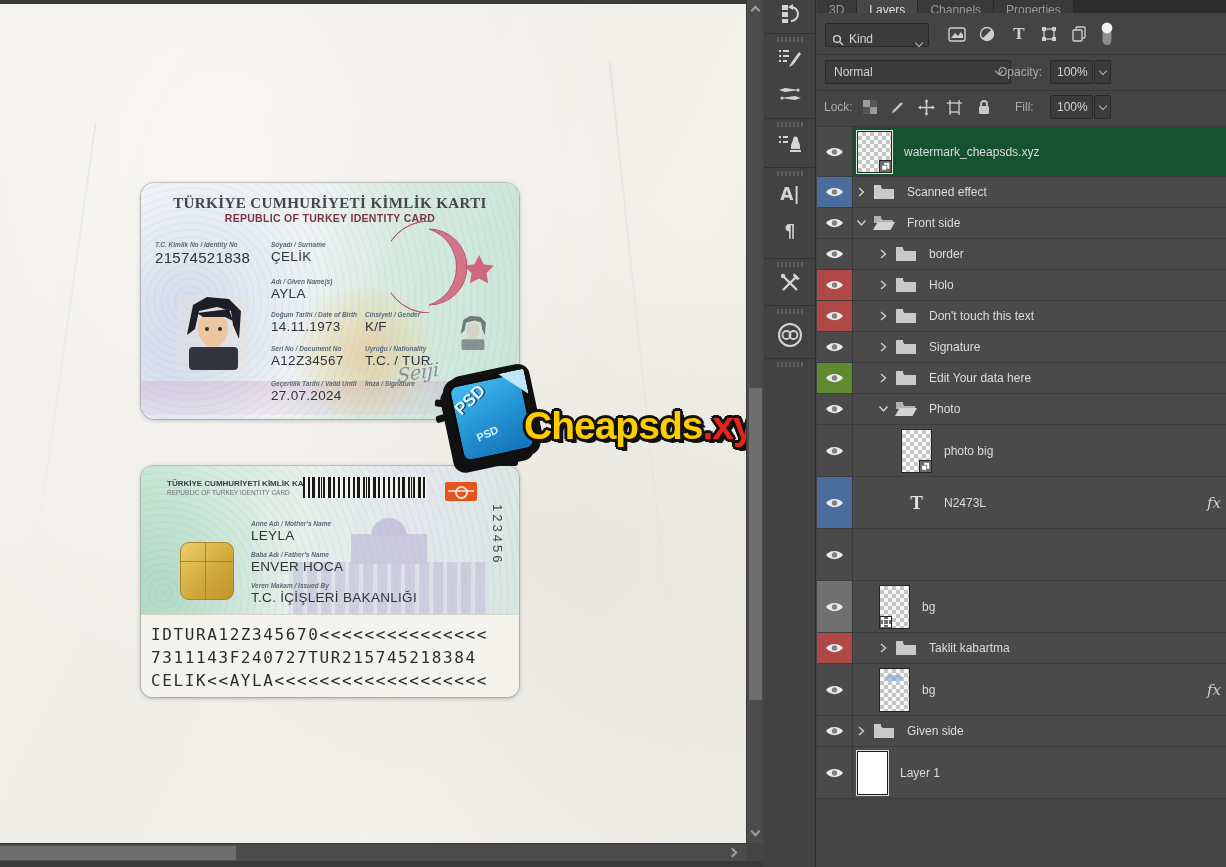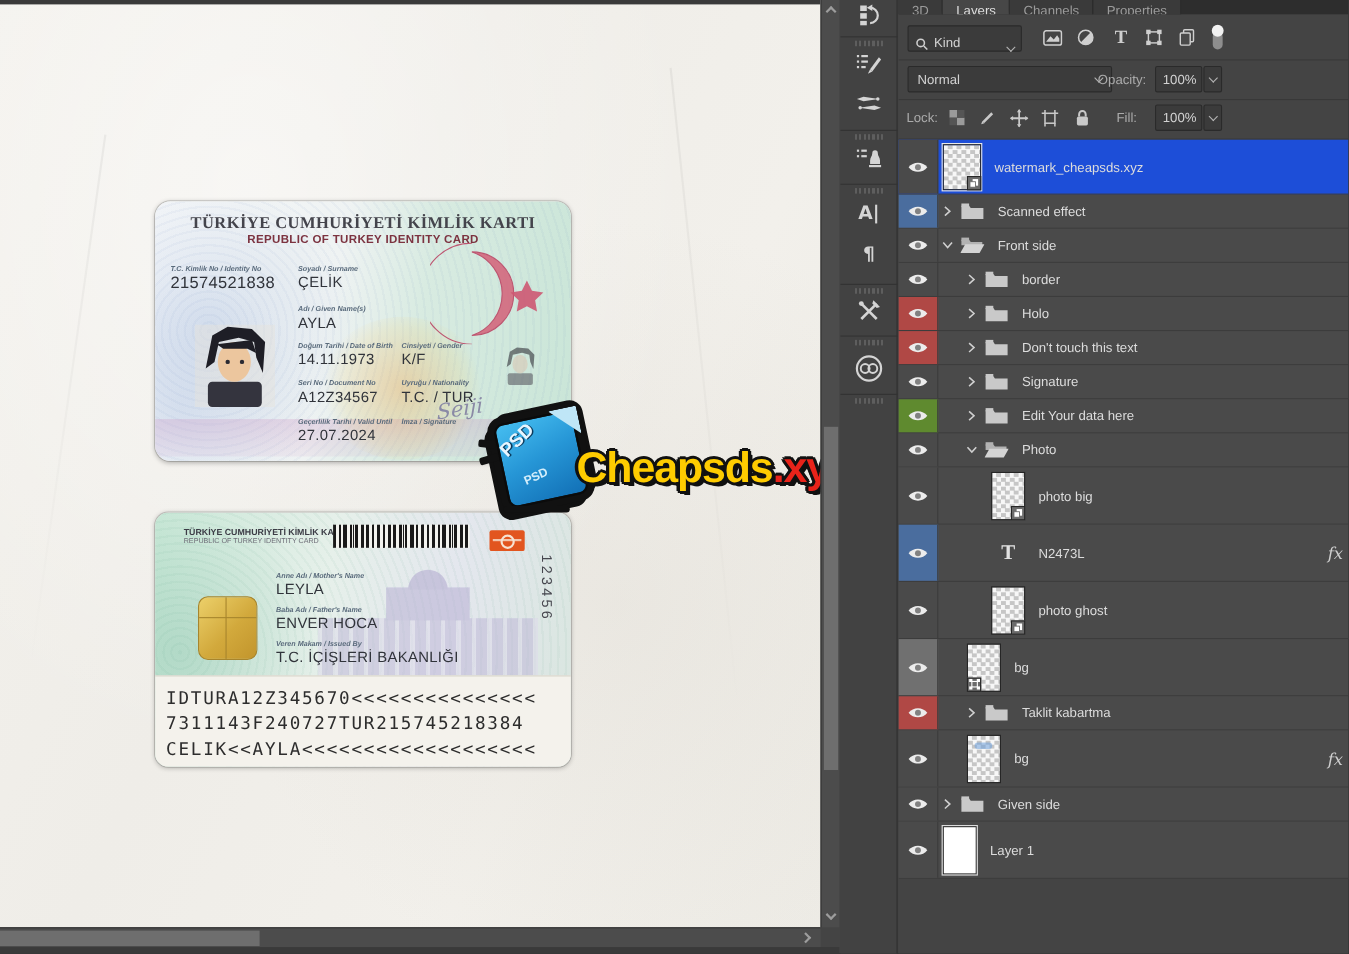--- a/index.html
+++ b/index.html
@@ -122,21 +122,21 @@
   .ctl-row{position:absolute;left:0;width:100%;}
   .field{position:absolute;background:#3b3b3b;border:1px solid #2a2a2a;border-radius:2px;
          color:#d2d2d2;font-size:12px;display:flex;align-items:center;}
   .small-chev{width:6px;height:6px;border-left:1.6px solid #b5b5b5;border-bottom:1.6px solid #b5b5b5;transform:rotate(-45deg);margin-top:-3px;}
   .ctl-label{position:absolute;color:#ababab;font-size:12px;}
   .ficon{position:absolute;top:3px;width:22px;height:22px;display:flex;align-items:center;justify-content:center;}
   .panel-sep{position:absolute;left:0;width:100%;height:1px;background:#383838;}
 
   .layers-list{position:absolute;left:0;top:127px;width:100%;}
   .lrow{display:flex;background:#4a4a4a;border-bottom:1px solid #3c3c3c;position:relative;}
-  .lrow.sel{background:#1d4ed8;}
+  .lrow.sel{background:#14532d;}
   .eyecell{width:36px;flex:0 0 36px;border-right:1px solid #3c3c3c;display:flex;align-items:center;justify-content:center;background:#4a4a4a;}
   .eye-blue{background:#4a6d9e;} .eye-red{background:#b04845;} .eye-green{background:#5f8a2f;} .eye-gray{background:#707070;}
   .lcontent{flex:1;display:flex;align-items:center;position:relative;}
   .twisty{width:9px;display:inline-flex;margin-right:7px;}
   .twisty.open{transform:rotate(90deg);}
   .licon{display:inline-flex;margin-right:12px;}
   .lname{font-size:12px;color:#dcdcdc;white-space:nowrap;}
   .thumb{width:31px;height:44px;border:1px solid #262626;position:relative;margin-right:12px;flex:0 0 auto;}
   .checker{background:repeating-conic-gradient(#c6c6c6 0% 25%,#f7f7f7 0% 50%) 0 0/8px 8px;}
   .thumb.white{background:#fff;border-color:#1e1e1e;outline:1px solid #dcdcdc;}
@@ -709,31 +709,20 @@
             <span class="fx">fx</span>
           </div>
         </div>
         <div class="lrow" style="height: 52px;">
           <div class="eyecell">
             <svg width="19" height="12" viewBox="0 0 19 12">
               <path d="M1 6 C5 .5 14 .5 18 6 C14 11.5 5 11.5 1 6 Z" fill="#ececec"></path>
               <circle cx="9.5" cy="6" r="2.7" fill="rgba(0,0,0,.45)"></circle>
             </svg>
           </div>
-          <div class="lcontent" style="padding-left: 48px;">
-            <span class="thumb checker">
-              <span class="badge">
-                <svg width="9" height="9" viewBox="0 0 9 9">
-                  <rect x="3.2" y="0.8" width="5" height="6" fill="#fff"></rect>
-                  <rect x="0.8" y="3.2" width="5" height="5" fill="#fff" stroke="#6b6b6b" stroke-width="0.8"></rect>
-                </svg>
-              </span>
-            </span>
-            <span class="lname">photo ghost</span>
-          </div>
         </div>
         <div class="lrow" style="height: 52px;">
           <div class="eyecell eye-gray">
             <svg width="19" height="12" viewBox="0 0 19 12">
               <path d="M1 6 C5 .5 14 .5 18 6 C14 11.5 5 11.5 1 6 Z" fill="#ececec"></path>
               <circle cx="9.5" cy="6" r="2.7" fill="rgba(0,0,0,.45)"></circle>
             </svg>
           </div>
           <div class="lcontent" style="padding-left: 26px;">
             <span class="thumb checker">

